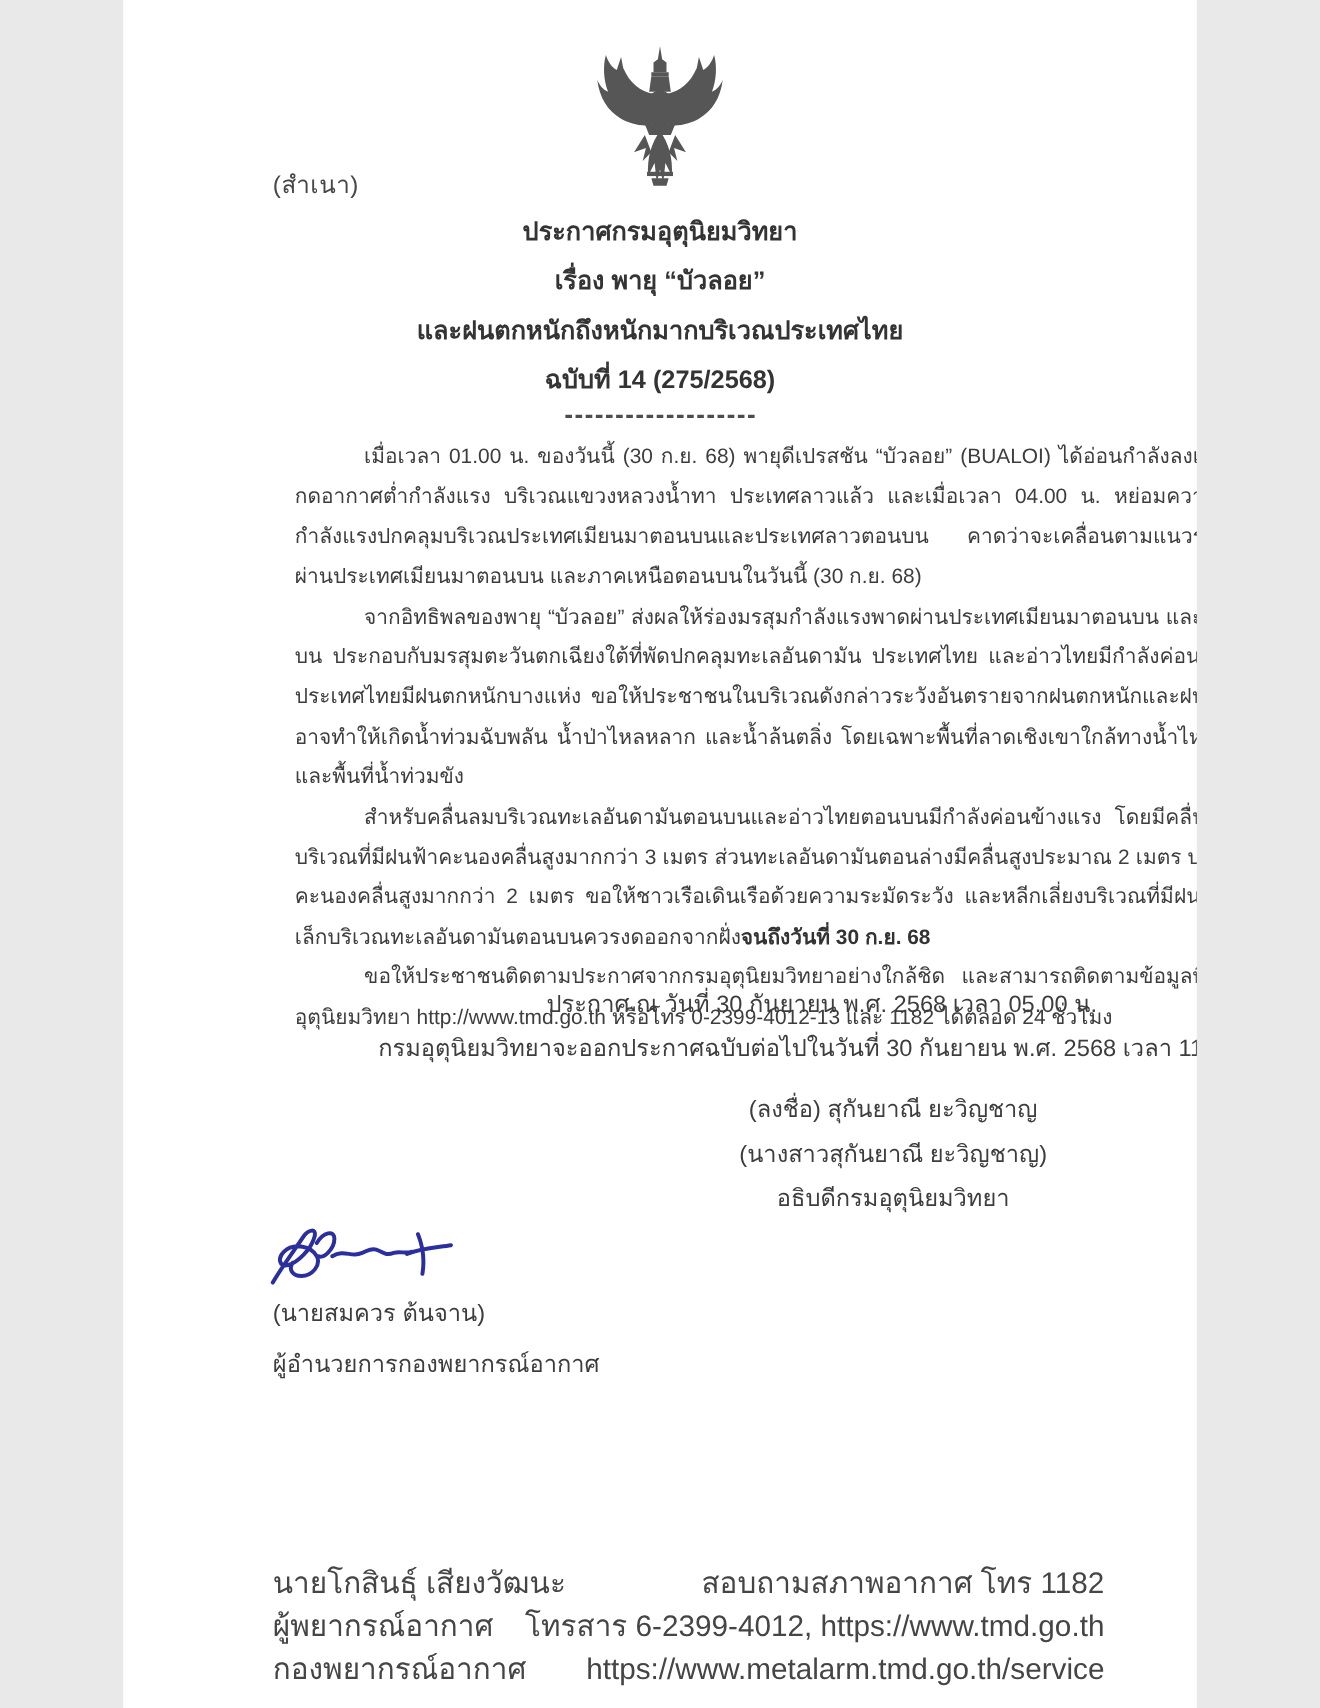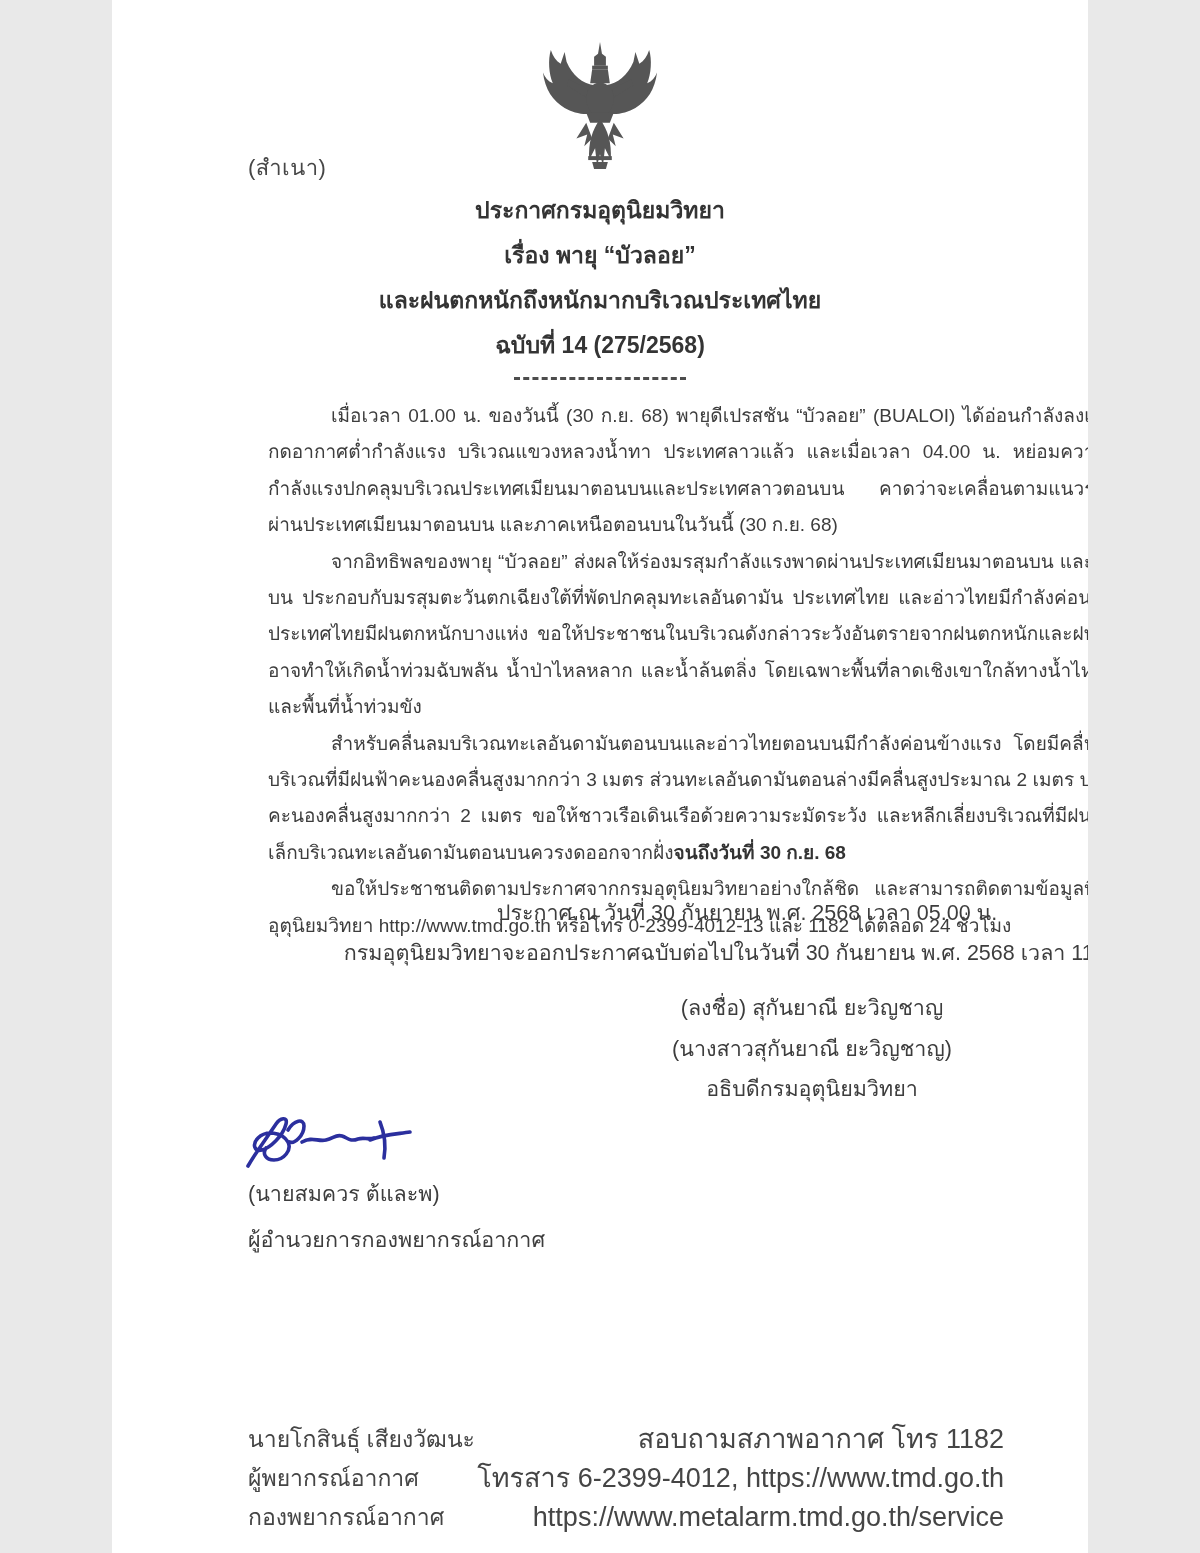--- a/index.html
+++ b/index.html
@@ -107,21 +107,21 @@
     height: 66px;
     margin: 4px 0 2px -6px;
   }
   .certifier-name { margin-top: 2px; }
   .certifier-position { margin-top: 12px; }
 
   .footer-left {
     position: absolute;
     left: 136px;
     top: 1420px;
-    font-size: 23px;
+    font-size: 27px;
     line-height: 39px;
     color: #454545;
   }
   .footer-right {
     position: absolute;
     right: 84px;
     top: 1420px;
     font-size: 27px;
     line-height: 39px;
     text-align: right;
@@ -195,21 +195,21 @@
   <div class="certification">
     <svg class="handwritten-signature" viewBox="0 0 220 66" xmlns="http://www.w3.org/2000/svg" aria-hidden="true">
       <g stroke="#2b2f9e" stroke-width="3.6" fill="none" stroke-linecap="round" stroke-linejoin="round">
         <path d="M6,58 C14,44 26,28 34,16 C38,10 46,8 44,16 C41,28 28,40 20,42 C12,44 10,36 16,30 C24,22 40,24 46,34 C50,42 42,52 32,52 C24,52 20,46 24,40"></path>
         <path d="M46,22 C52,12 62,10 62,18 C62,28 52,36 48,34"></path>
         <path d="M60,34 C70,28 76,34 84,32 C92,30 94,26 100,28 C106,30 108,34 116,31 C122,29 126,32 132,30"></path>
         <path d="M138,14 C142,24 144,38 142,50"></path>
         <path d="M128,32 C142,26 156,26 168,24"></path>
       </g>
     </svg>
-    <div class="certifier-name">(นายสมควร ต้และพ)</div>
+    <div class="certifier-name">(นายสมควร ต้นจาน)</div>
     <div class="certifier-position">ผู้อำนวยการกองพยากรณ์อากาศ</div>
   </div>
 
   <div class="footer-left">
     <div>นายโกสินธุ์  เสียงวัฒนะ</div>
     <div>ผู้พยากรณ์อากาศ</div>
     <div>กองพยากรณ์อากาศ</div>
   </div>
 
   <div class="footer-right">

